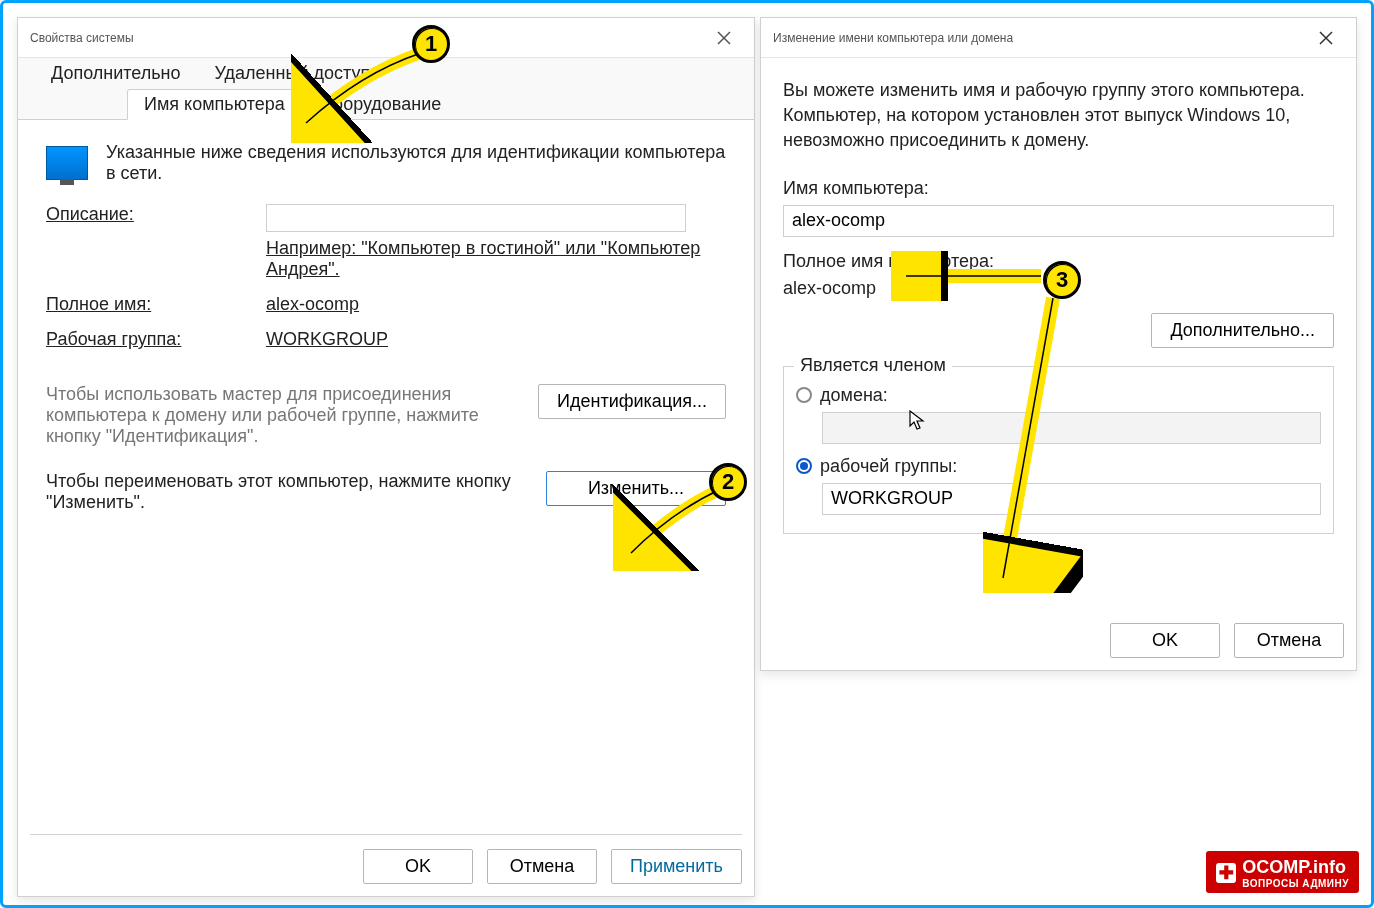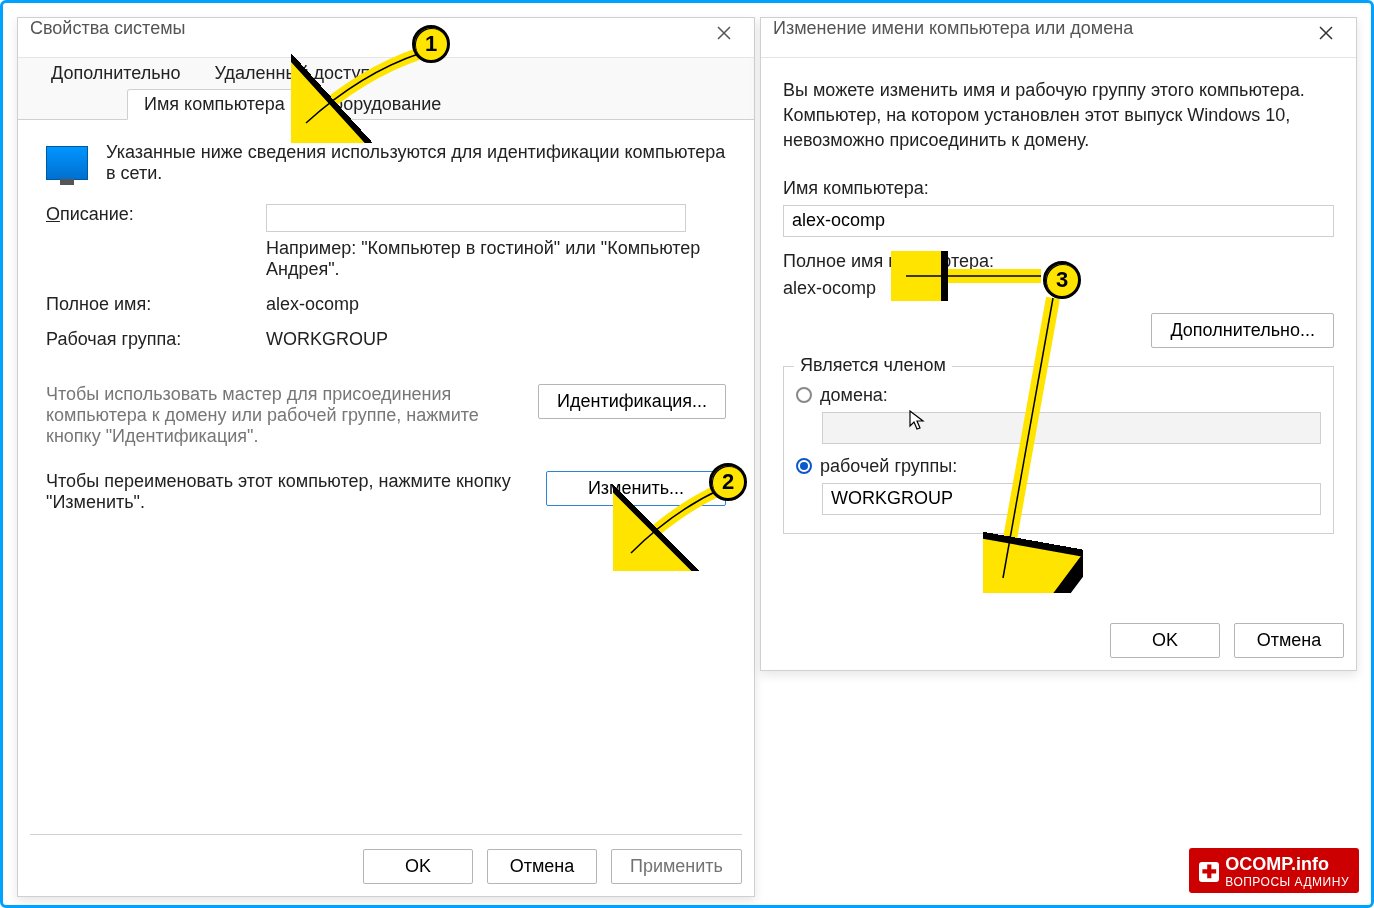--- a/index.html
+++ b/index.html
@@ -9,63 +9,63 @@
   background: #ffffff;
   width: 1374px; height: 908px;
   position: relative;
   border: 3px solid #00a2ff;
   border-radius: 6px;
   overflow: hidden;
 }
 .dialog { position: absolute; background: #ffffff; border: 1px solid #d0d0d0; box-shadow: 0 4px 10px rgba(0,0,0,.1); }
 .dialog.left { left: 14px; top: 14px; width: 738px; height: 880px; }
 .dialog.right { left: 757px; top: 14px; width: 597px; height: 654px; border: 1px solid #d0d0d0; }
-.titlebar { height: 40px; display: flex; padding: 0 12px; font-size: 18px; color: #555; justify-content: space-between; border-bottom: 1px solid #e5e5e5; }
+.titlebar { height: 40px; display: flex; align-items: center; padding: 0 12px; font-size: 12px; color: #555; justify-content: space-between; border-bottom: 1px solid #e5e5e5; }
 .titlebar .close { width: 36px; height: 30px; display: flex; align-items: center; justify-content: center; color: #555; cursor: pointer; font-size: 18px; }
 .tabs { position: relative; height: 62px; background: #f9f9f9; border-bottom: 1px solid #d0d0d0; }
 .tab-row { position: absolute; display: flex; }
 .tab-row.top { top: 0; left: 16px; }
 .tab-row.bottom { top: 31px; left: 76px; padding-left: 33px; }
 .tab { padding: 4px 16px; font-size: 18px; color: #222; cursor: pointer; border: 1px solid transparent; border-bottom: none; }
 .tab.active { background: #fff; border: 1px solid #d0d0d0; border-bottom: 1px solid #fff; border-radius: 3px 3px 0 0; position: relative; z-index: 2; }
 .content { padding: 22px 28px; font-size: 18px; color: #222; position: relative; }
 .desc-row { display: flex; align-items: flex-start; margin-bottom: 20px; }
 .monitor-icon { width: 42px; height: 34px; background: linear-gradient(#0095ff,#0070d0); border: 1px solid #005aa0; position: relative; margin-right: 18px; margin-top: 4px; }
 .monitor-icon::after { content:""; position:absolute; bottom:-6px; left:50%; transform:translateX(-50%); width:14px; height:6px; background:#555; }
-.field-row { display: flex; align-items: flex-start; margin-bottom: 14px; }
+.field-row { display: flex; align-items: flex-start; margin-bottom: 14px; text-decoration: underline; }
 .field-label { width: 220px; }
 .field-label .ul { text-decoration: underline; }
 .field-value { flex: 1; }
 .textbox { border: 1px solid #cfcfcf; height: 28px; width: 420px; padding: 2px 6px; background: #fff; font-size: 18px; }
 .hint { color: #222; margin-top: 6px; }
 .note { color: #777; margin-top: 16px; }
 .btn { border: 1px solid #b5b5b5; background: #fff; padding: 6px 18px; font-size: 18px; cursor: pointer; border-radius: 2px; min-width: 110px; }
 .btn.primary { border-color: #2d84d6; }
 .btn-row-bottom { position: absolute; bottom: 12px; right: 12px; display: flex; gap: 14px; padding-top: 14px; border-top: 1px solid #d0d0d0; width: calc(100% - 24px); justify-content: flex-end; left: 12px; }
-.btn.disabled { color: #737373; }
+.btn.disabled { color: #0369a1; }
 .right .content { padding: 20px 22px; }
 .intro { margin-bottom: 24px; line-height: 1.4; }
 .section-label { margin-top: 8px; margin-bottom: 6px; }
 .input-full { border: 1px solid #cfcfcf; height: 32px; width: 100%; padding: 4px 8px; font-size: 18px; background: #fff; }
 .adv-btn-wrap { display: flex; justify-content: flex-end; margin: 14px 0 18px; }
 .fieldset { border: 1px solid #d0d0d0; padding: 12px 12px 18px; position: relative; }
 .fieldset-legend { position: absolute; top: -12px; left: 10px; background: #fff; padding: 0 6px; }
 .radio-row { display: flex; align-items: center; margin: 6px 0; }
 .radio { width: 16px; height: 16px; border: 2px solid #888; border-radius: 50%; margin-right: 8px; display: inline-flex; align-items: center; justify-content: center; }
 .radio.checked { border-color: #0a58ca; }
 .radio.checked::after { content:""; width: 8px; height: 8px; background: #0a58ca; border-radius: 50%; }
 .indent-input { margin-left: 26px; width: calc(100% - 26px); }
 .input-disabled { background: #f3f3f3; color: #666; }
 .right .btn-row-bottom { border-top: none; position: absolute; bottom: 12px; right: 12px; left: auto; width: auto; }
 .cursor { position: absolute; font-size: 20px; color: #000; }
 .callout { position: absolute; width: 38px; height: 38px; background: #ffe400; border: 3px solid #000; border-radius: 50%; display: flex; align-items: center; justify-content: center; font-weight: bold; font-size: 22px; color: #000; z-index: 50; box-shadow: 1px 1px 0 #000 inset; }
 .arrow { position: absolute; z-index: 40; pointer-events: none; }
 .watermark { position: absolute; right: 12px; bottom: 12px; background: #cc0000; color: #fff; font-weight: bold; padding: 6px 10px 4px; font-size: 18px; border-radius: 3px; display: flex; align-items: center; z-index: 60; }
 .watermark .plus { background: #fff; color: #cc0000; width: 20px; height: 20px; display: inline-flex; align-items: center; justify-content: center; border-radius: 3px; font-size: 18px; margin-right: 6px; }
-.watermark .sub { font-size: 12px; font-weight: normal; display: block; letter-spacing: 0.5px; }
+.watermark .sub { font-size: 10px; font-weight: bold; display: block; letter-spacing: 0.5px; }
 </style>
 </head>
 <body>
 
 <div class="dialog left">
   <div class="titlebar">
     <span>Свойства системы</span>
     <span class="close">
       <svg width="14" height="14" viewBox="0 0 14 14">
           <path d="M1 1 L13 13 M13 1 L1 13" stroke="#555" stroke-width="1.5"></path>

